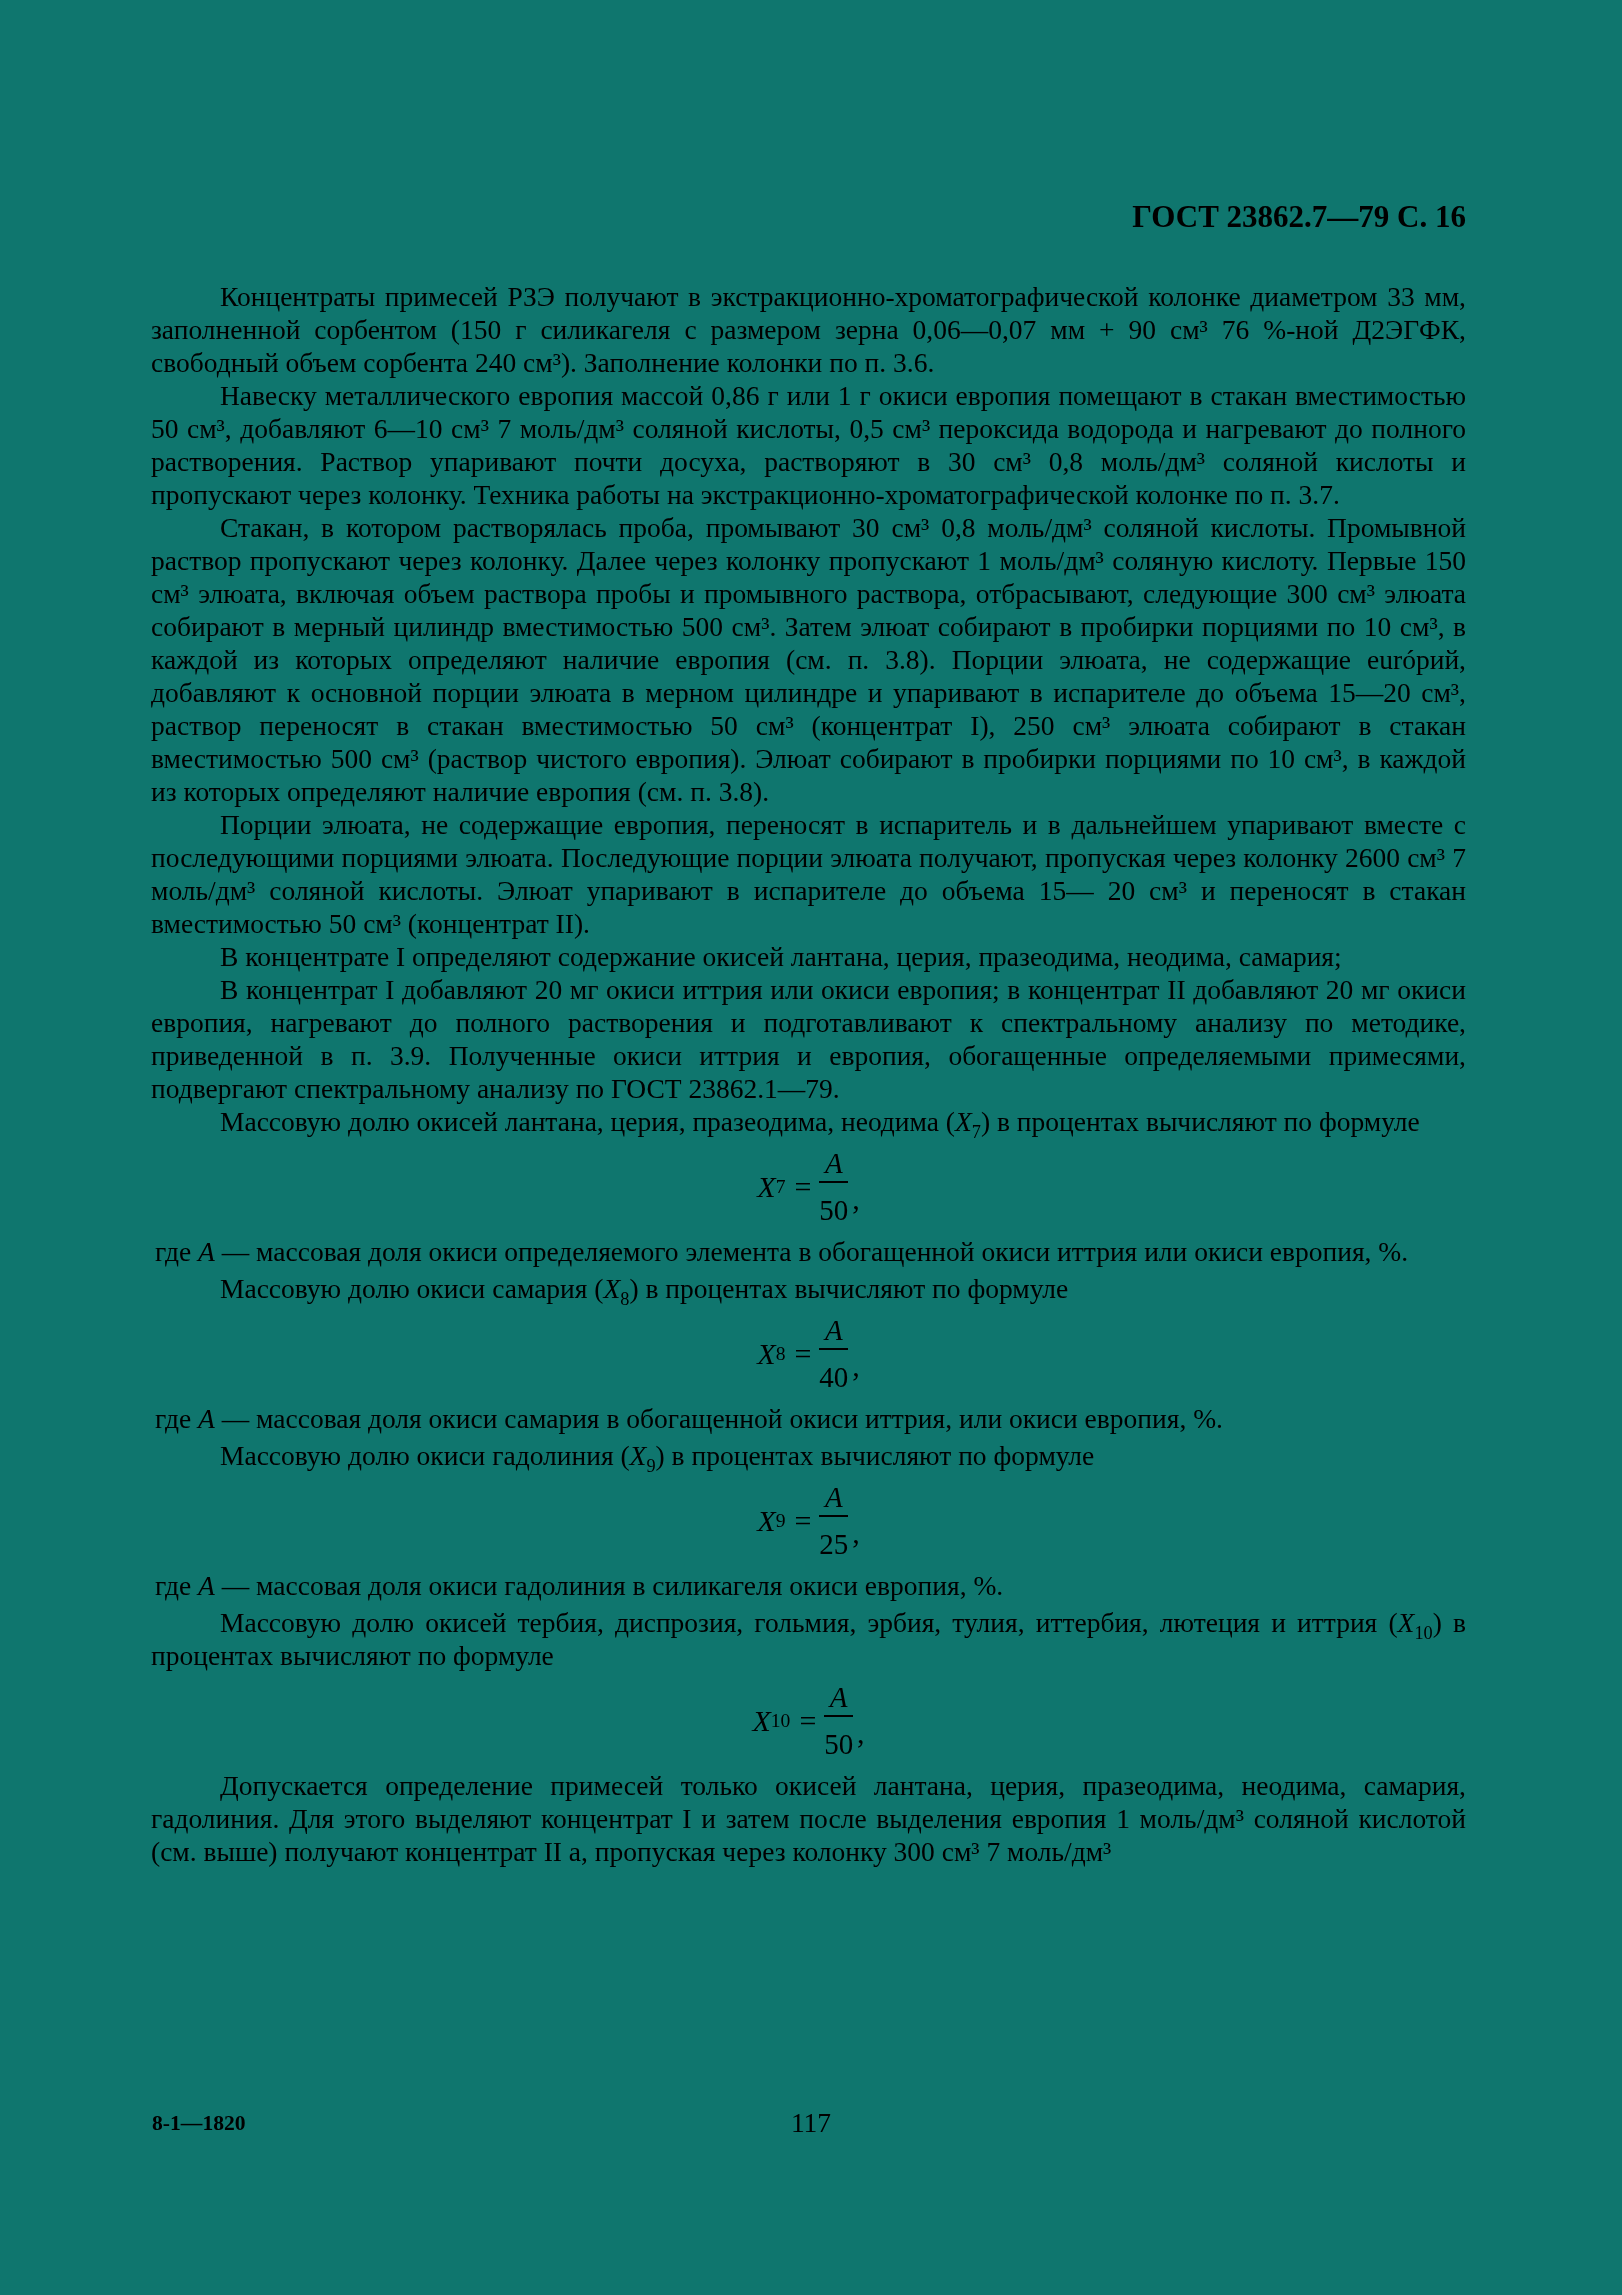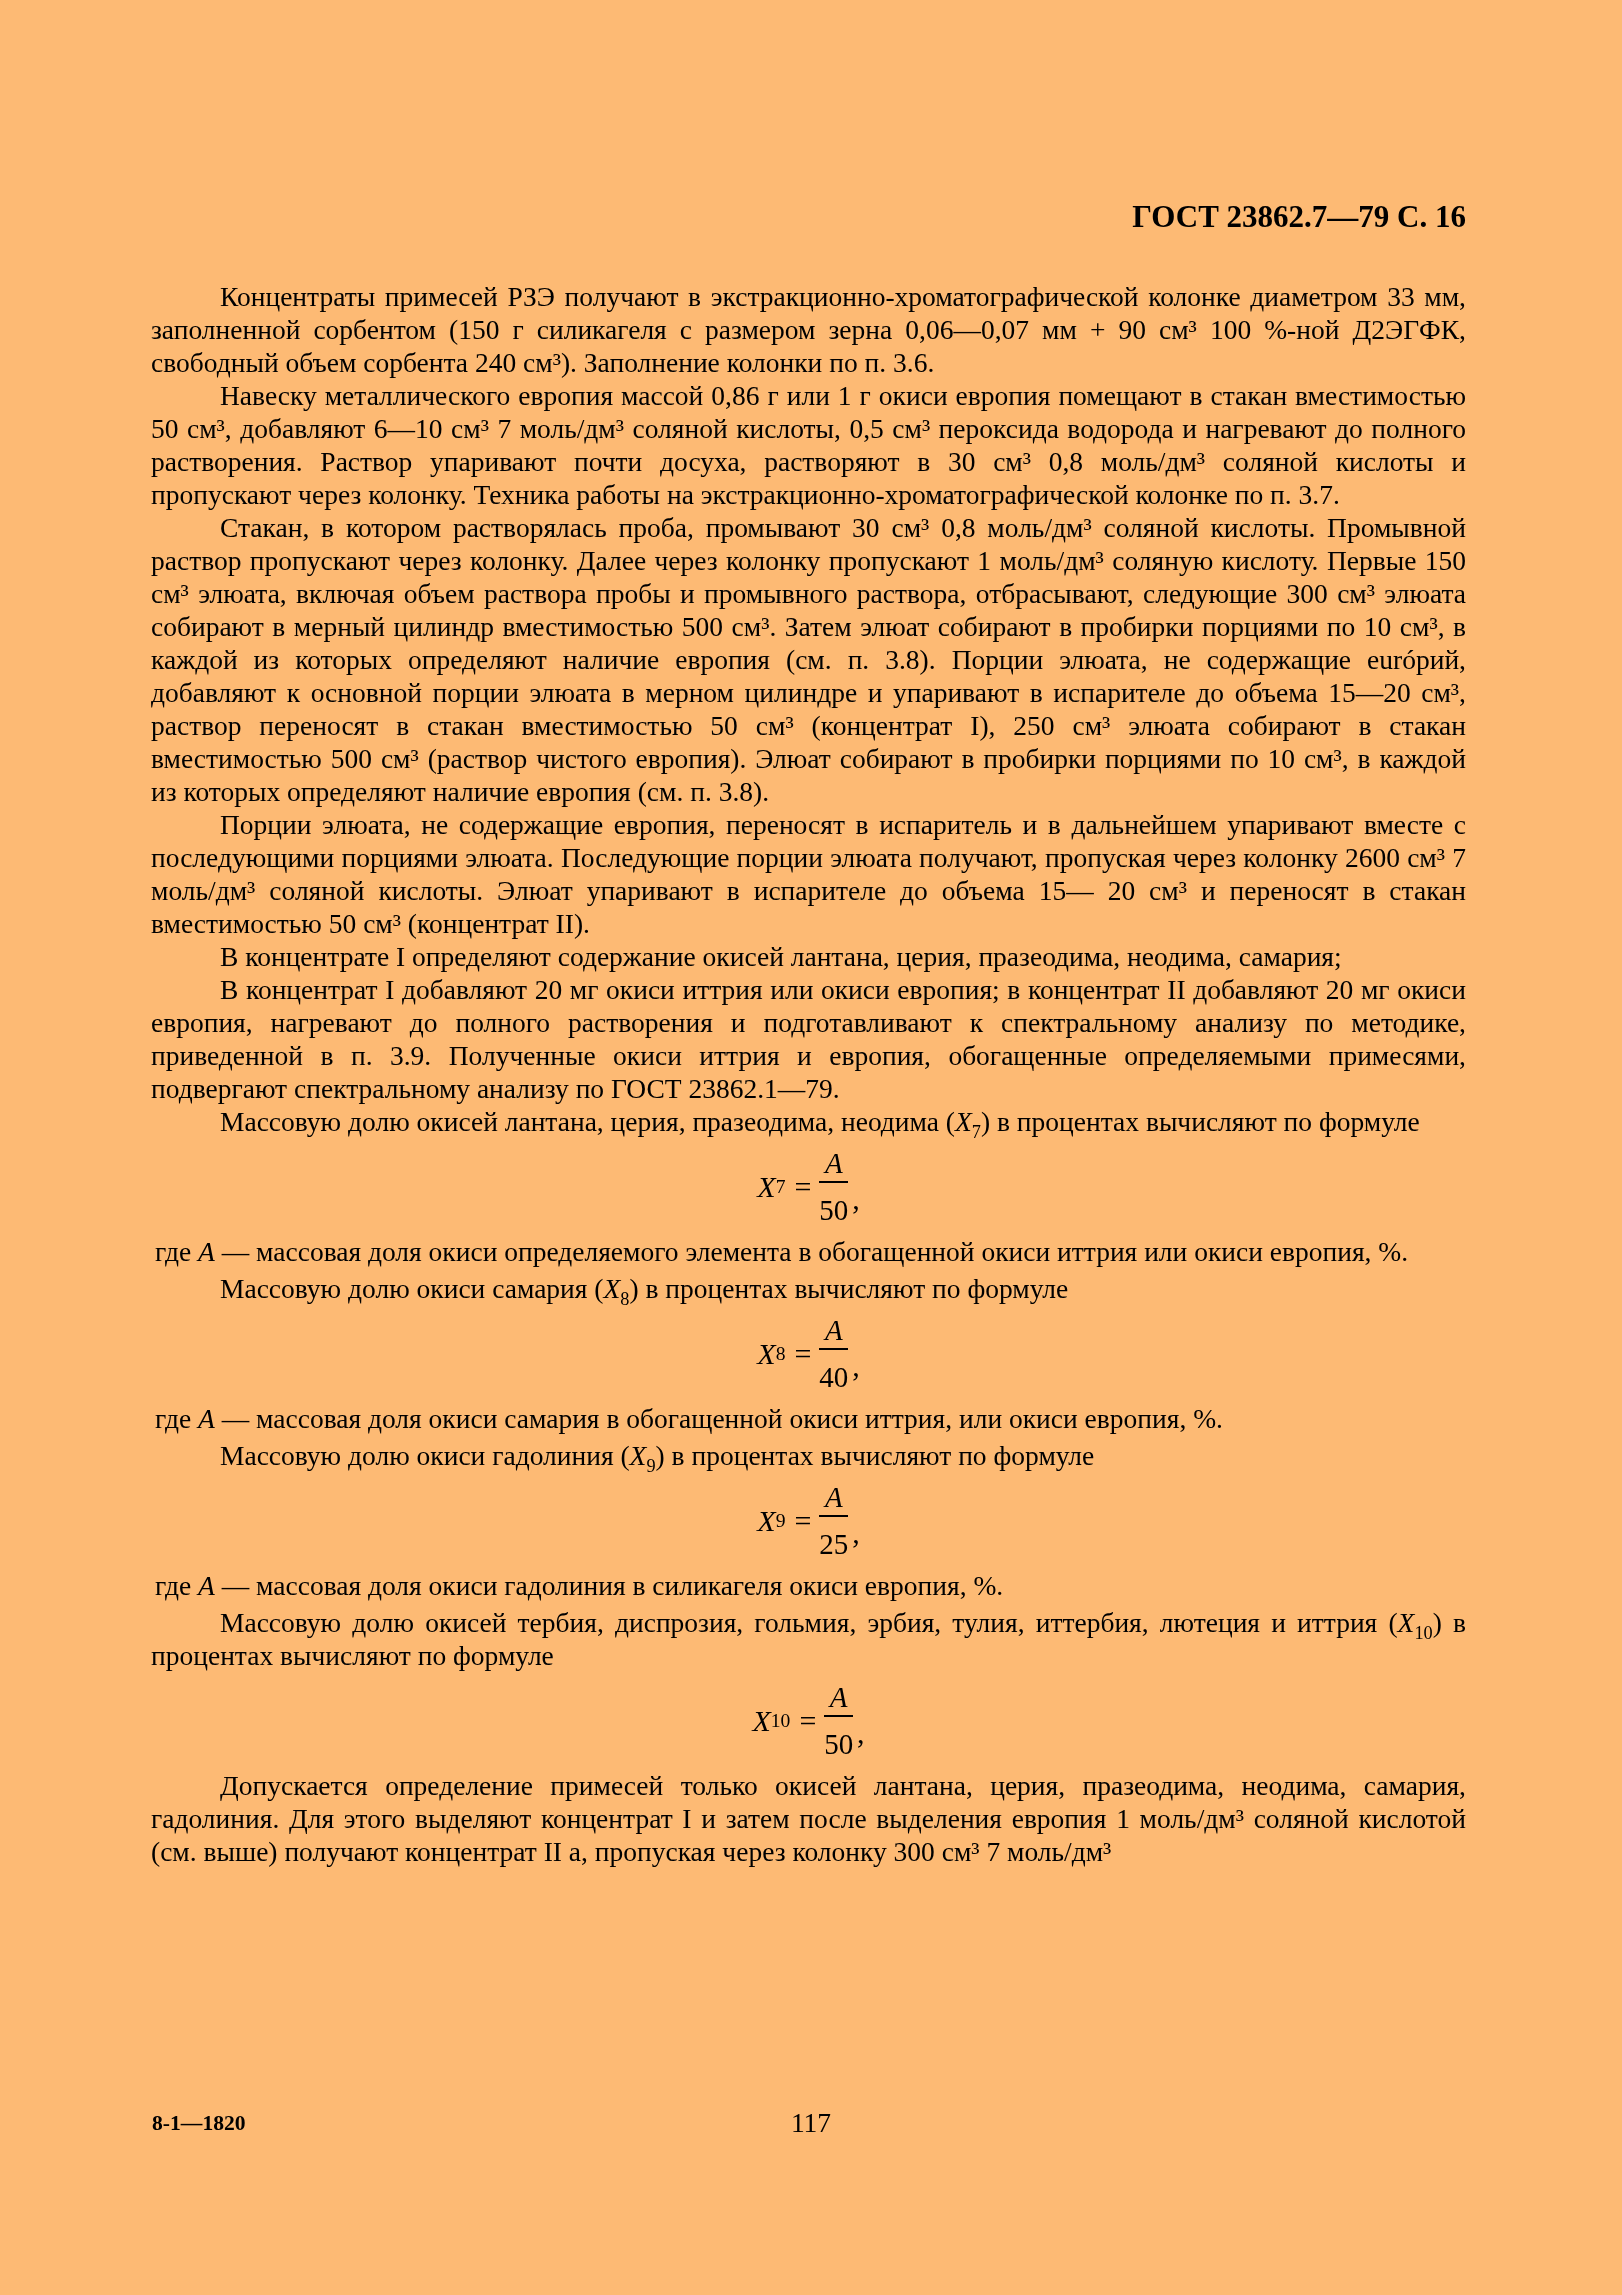--- a/index.html
+++ b/index.html
@@ -1,20 +1,20 @@
 <!DOCTYPE html>
 <html style="font-size:10.5px"><head>
 <meta charset="utf-8">
 <style>
   html,body{margin:0;padding:0;background:#888;}
   .page{
     position:relative;
     width:1622px;height:2295px;
     margin:0 auto;
-    background:#fdba74;
+    background:#0f766e;
     color:#000;
     font-family:"Liberation Serif","DejaVu Serif",serif;
   }
   .header{
     position:absolute;top:199px;right:156px;
     font-size:31px;font-weight:bold;white-space:nowrap;
   }
   .content{
     position:absolute;left:151px;top:280px;width:1315px;
     font-size:27.5px;line-height:33px;text-align:justify;
@@ -45,21 +45,21 @@
 </style>
 </head>
 <body>
 
 <div class="page">
 
   <div class="header">ГОСТ 23862.7—79 С. 16</div>
 
   <div class="content">
 
-    <p class="para">Концентраты примесей РЗЭ получают в экстракционно-хроматографической колонке диаметром 33 мм,  заполненной  сорбентом  (150 г  силикагеля  с  размером  зерна  0,06—0,07 мм + 90 см³ 100 %-ной Д2ЭГФК, свободный объем сорбента 240 см³). Заполнение колонки по п. 3.6.</p>
+    <p class="para">Концентраты примесей РЗЭ получают в экстракционно-хроматографической колонке диаметром 33 мм,  заполненной  сорбентом  (150 г  силикагеля  с  размером  зерна  0,06—0,07 мм + 90 см³ 76 %-ной Д2ЭГФК, свободный объем сорбента 240 см³). Заполнение колонки по п. 3.6.</p>
     <p class="para">Навеску металлического европия массой 0,86 г или 1 г окиси европия помещают в стакан вместимостью 50 см³, добавляют 6—10 см³ 7 моль/дм³ соляной кислоты, 0,5 см³ пероксида водорода и нагревают до полного растворения. Раствор упаривают почти досуха,  растворяют  в  30 см³ 0,8 моль/дм³ соляной кислоты и пропускают через колонку. Техника работы на экстракционно-хроматографической колонке по п. 3.7.</p>
     <p class="para">Стакан, в котором растворялась проба, промывают 30 см³ 0,8 моль/дм³ соляной кислоты. Промывной раствор пропускают через колонку. Далее через колонку пропускают 1 моль/дм³ соляную кислоту. Первые 150 см³ элюата, включая объем раствора пробы и промывного раствора, отбрасывают, следующие 300 см³ элюата собирают в мерный цилиндр вместимостью 500 см³. Затем элюат собирают  в  пробирки порциями по 10 см³, в каждой из которых определяют наличие европия (см. п. 3.8). Порции элюата, не содержащие európий, добавляют к основной порции элюата в мерном цилиндре и упаривают в испарителе до объема 15—20 см³, раствор переносят в стакан вместимостью 50 см³ (концентрат I), 250 см³ элюата собирают в стакан вместимостью 500 см³ (раствор чистого европия). Элюат собирают в пробирки порциями по 10 см³, в каждой из которых определяют наличие европия (см. п. 3.8).</p>
     <p class="para">Порции элюата, не содержащие европия, переносят в испаритель и в дальнейшем упаривают вместе с последующими порциями элюата. Последующие порции элюата получают, пропуская через колонку 2600 см³ 7 моль/дм³ соляной кислоты.  Элюат упаривают  в  испарителе  до  объема 15— 20 см³ и переносят в стакан вместимостью 50 см³ (концентрат II).</p>
     <p class="para">В концентрате I определяют содержание окисей лантана, церия, празеодима, неодима, самария;</p>
     <p class="para">В концентрат I  добавляют 20 мг окиси  иттрия или окиси европия; в концентрат II добавляют 20 мг окиси европия, нагревают до полного растворения и подготавливают к спектральному анализу по методике, приведенной в п. 3.9. Полученные окиси иттрия и европия, обогащенные определяемыми примесями, подвергают спектральному анализу по ГОСТ 23862.1—79.</p>
 
     <p class="para"><span>Массовую долю окисей лантана, церия, празеодима, неодима (</span><span class="ivar">X</span><sub>7</sub><span>) в процентах вычисляют по формуле</span></p>
 
     <div class="formula">
         <span class="fvar">X</span>

